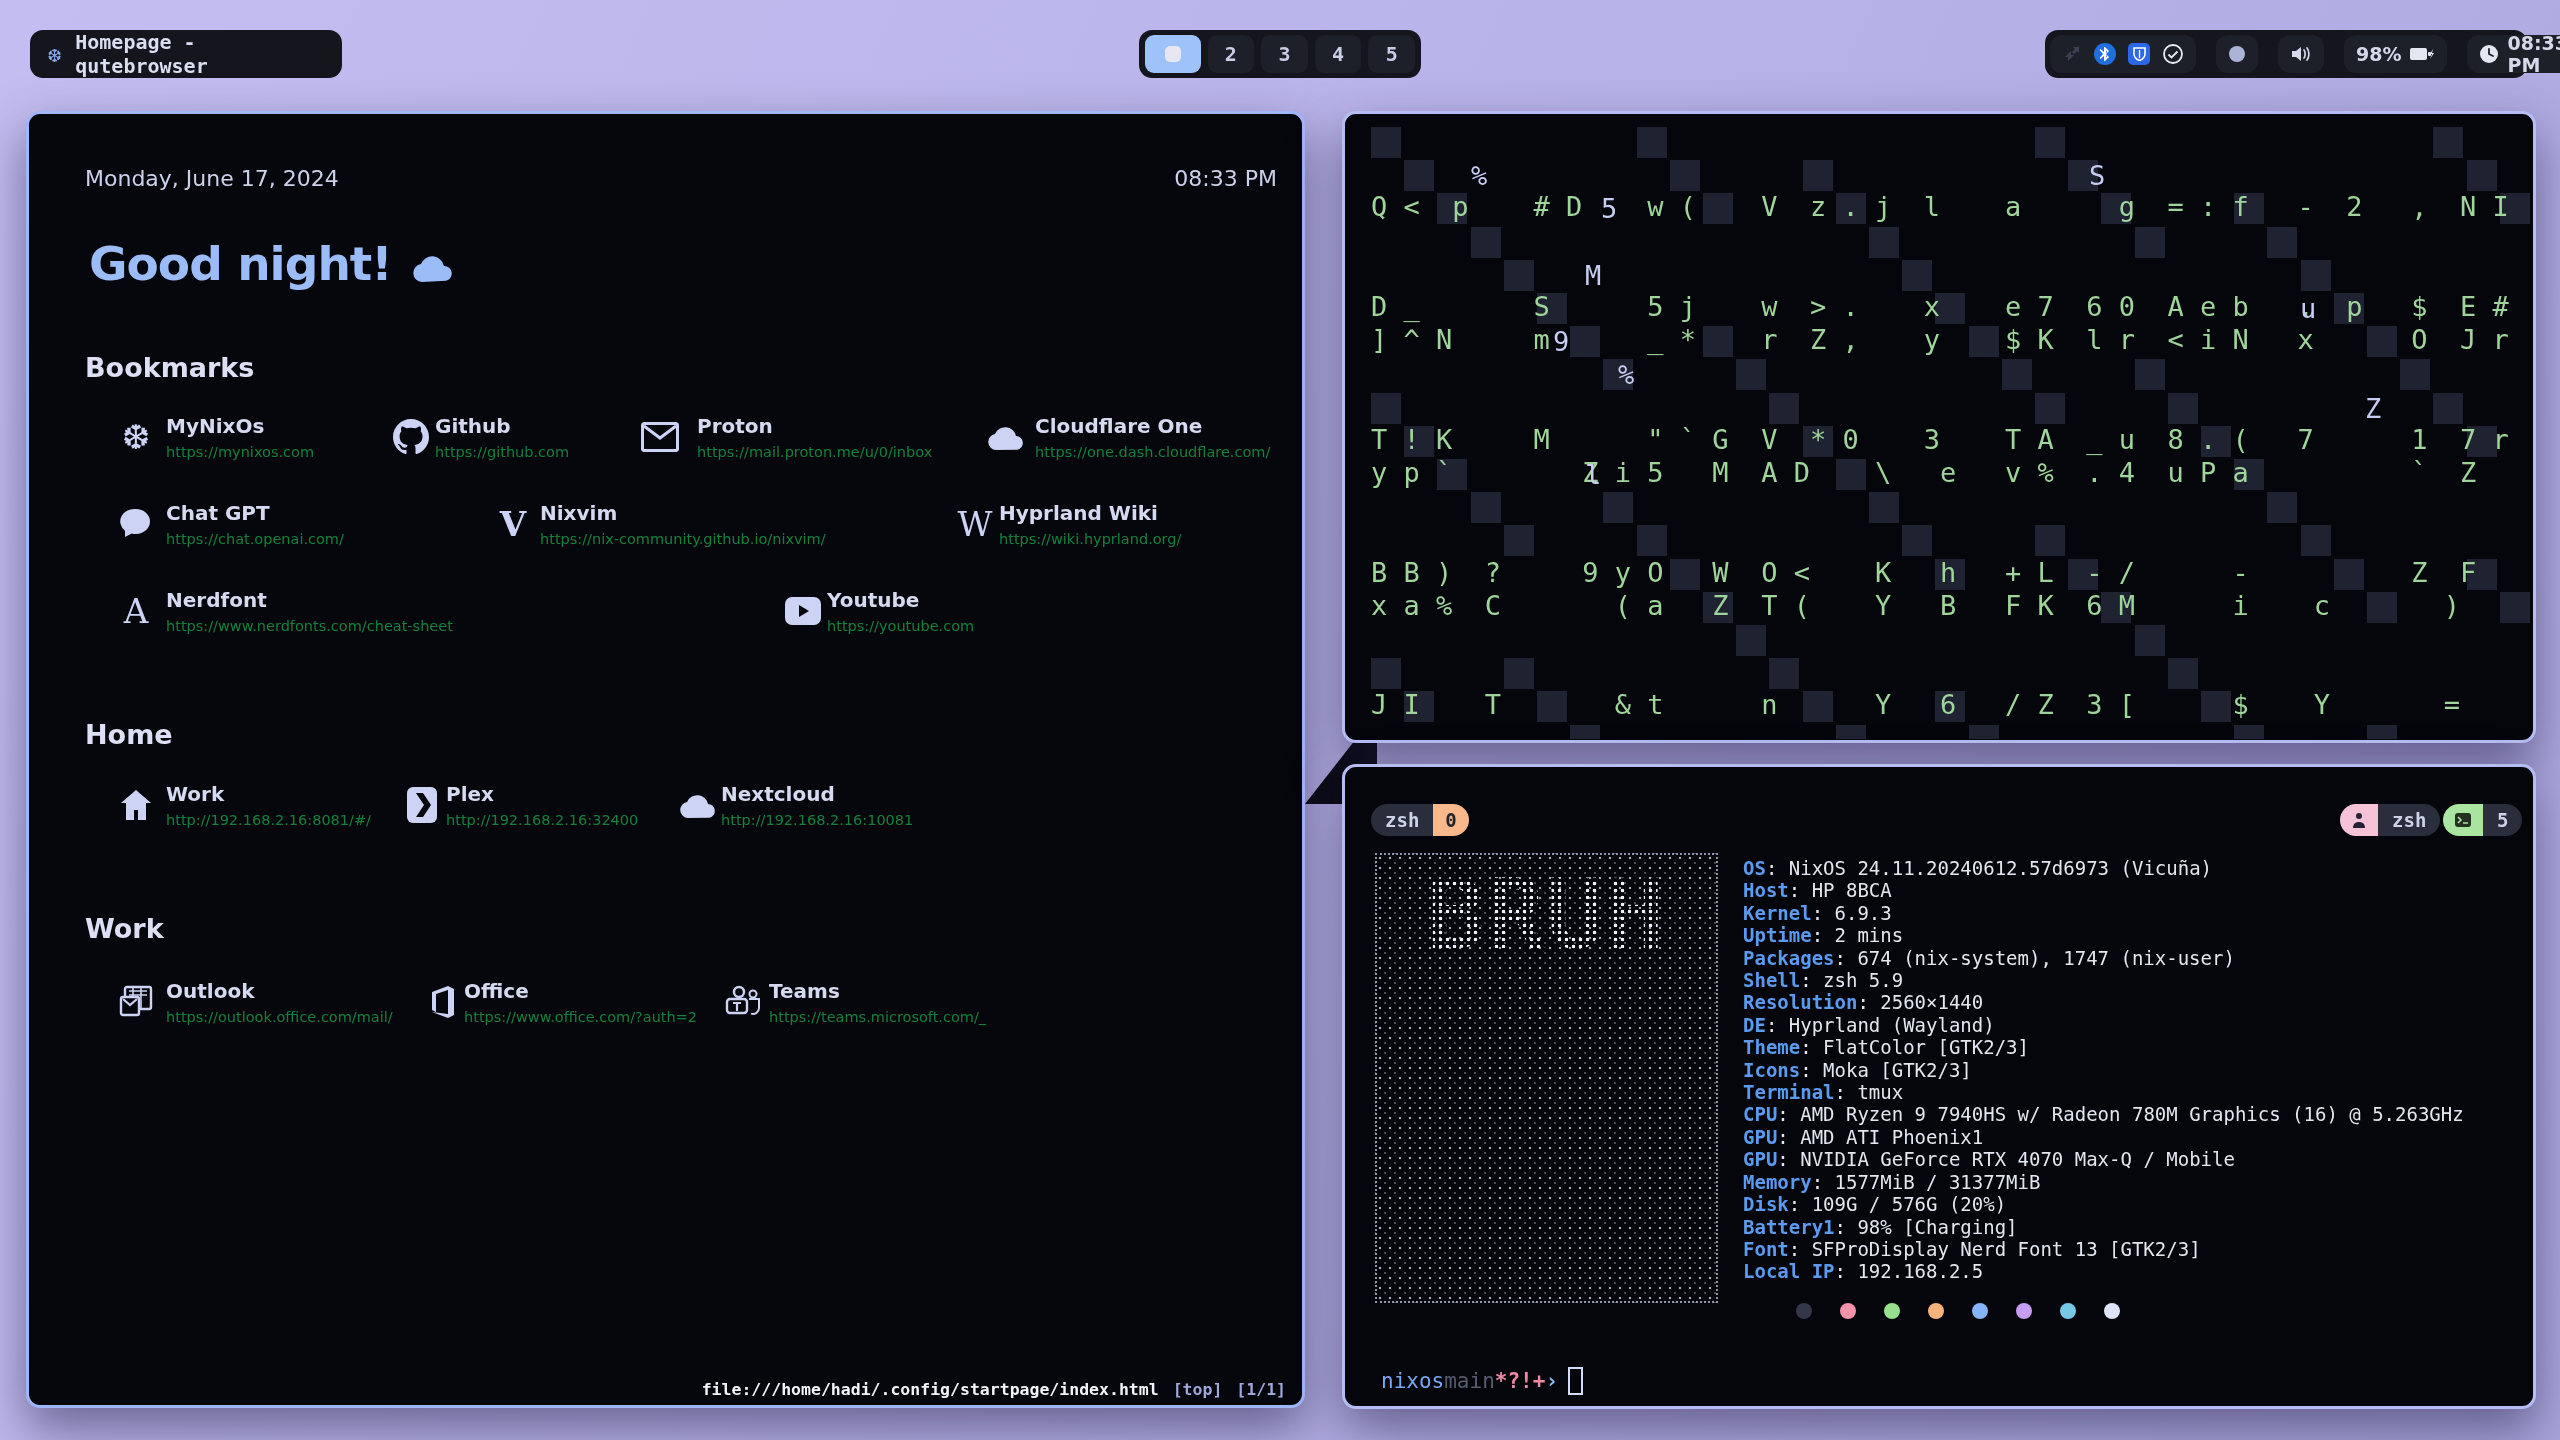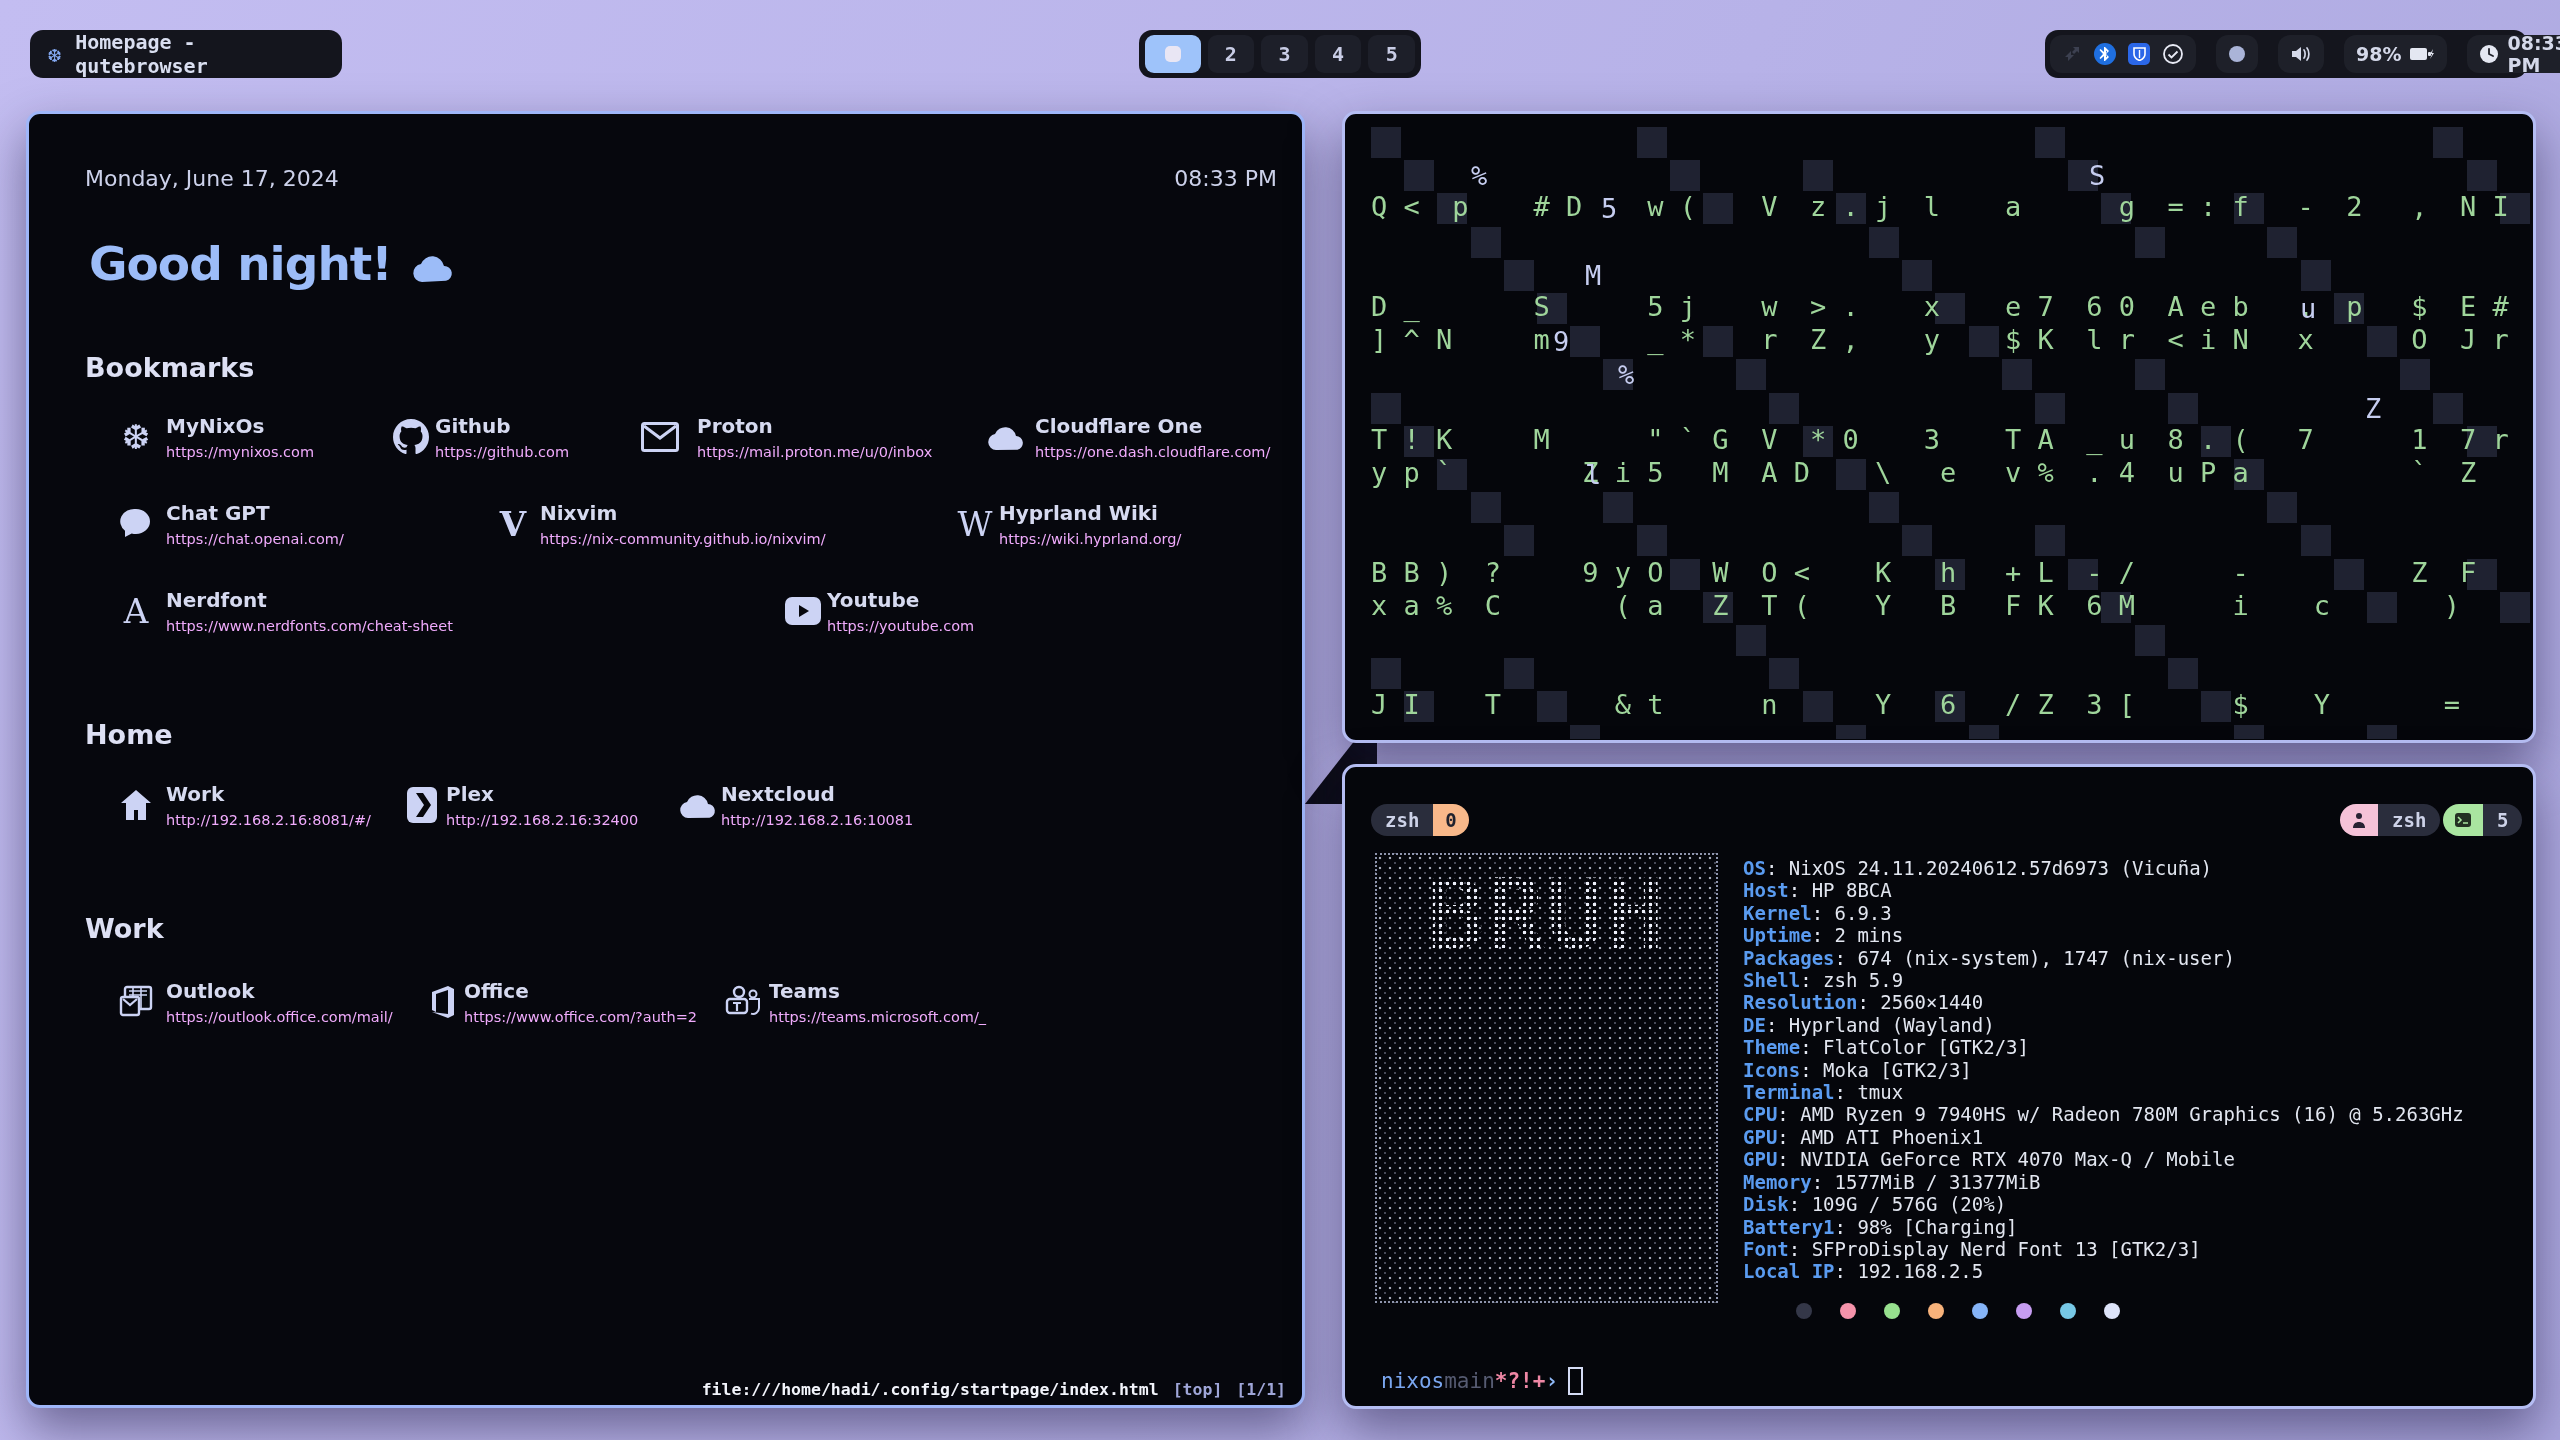--- a/index.html
+++ b/index.html
@@ -46,21 +46,21 @@
   .sp-time { position:absolute; right:25px; top:52px; font-size:22px; color:#ccd1ea; }
   .sp-greet { position:absolute; left:60px; top:122px; font-size:47px; font-weight:bold; color:#9cbcf8;
               display:flex; align-items:center; gap:16px; letter-spacing:-1px;}
   .sp-h { position:absolute; left:56px; font-size:27px; font-weight:bold; color:#dde0f4; }
   .h-bookmarks { top:238px; } .h-home { top:605px; } .h-work { top:799px; }
 
   .bm { position:absolute; height:62px; }
   .bm .ico { position:absolute; left:0; top:3px; width:40px; height:40px; display:flex; align-items:center;
              justify-content:center; color:#ccd3f4; font-size:34px; }
   .bm .nm { position:absolute; top:0; font-size:20px; font-weight:600; color:#d6daf0; white-space:nowrap; }
-  .bm .ur { position:absolute; top:30px; font-size:14.5px; color:#f0abfc; white-space:nowrap; }
+  .bm .ur { position:absolute; top:30px; font-size:14.5px; color:#15803d; white-space:nowrap; }
   .serif-glyph { font-family:"DejaVu Serif", serif; font-size:36px; font-weight:bold; }
 
   
   .bm0{left:87px;top:300px;}  .bm0 .nm,.bm0 .ur{left:50px;}
   .bm1{left:362px;top:300px;} .bm1 .nm,.bm1 .ur{left:44px;}
   .bm2{left:611px;top:300px;} .bm2 .nm,.bm2 .ur{left:57px;}
   .bm3{left:956px;top:300px;} .bm3 .nm,.bm3 .ur{left:50px;}
   .bm4{left:87px;top:387px;}  .bm4 .nm,.bm4 .ur{left:50px;}
   .bm5{left:464px;top:387px;} .bm5 .nm,.bm5 .ur{left:47px;}
   .bm6{left:926px;top:387px;} .bm6 .nm,.bm6 .ur{left:44px;}

